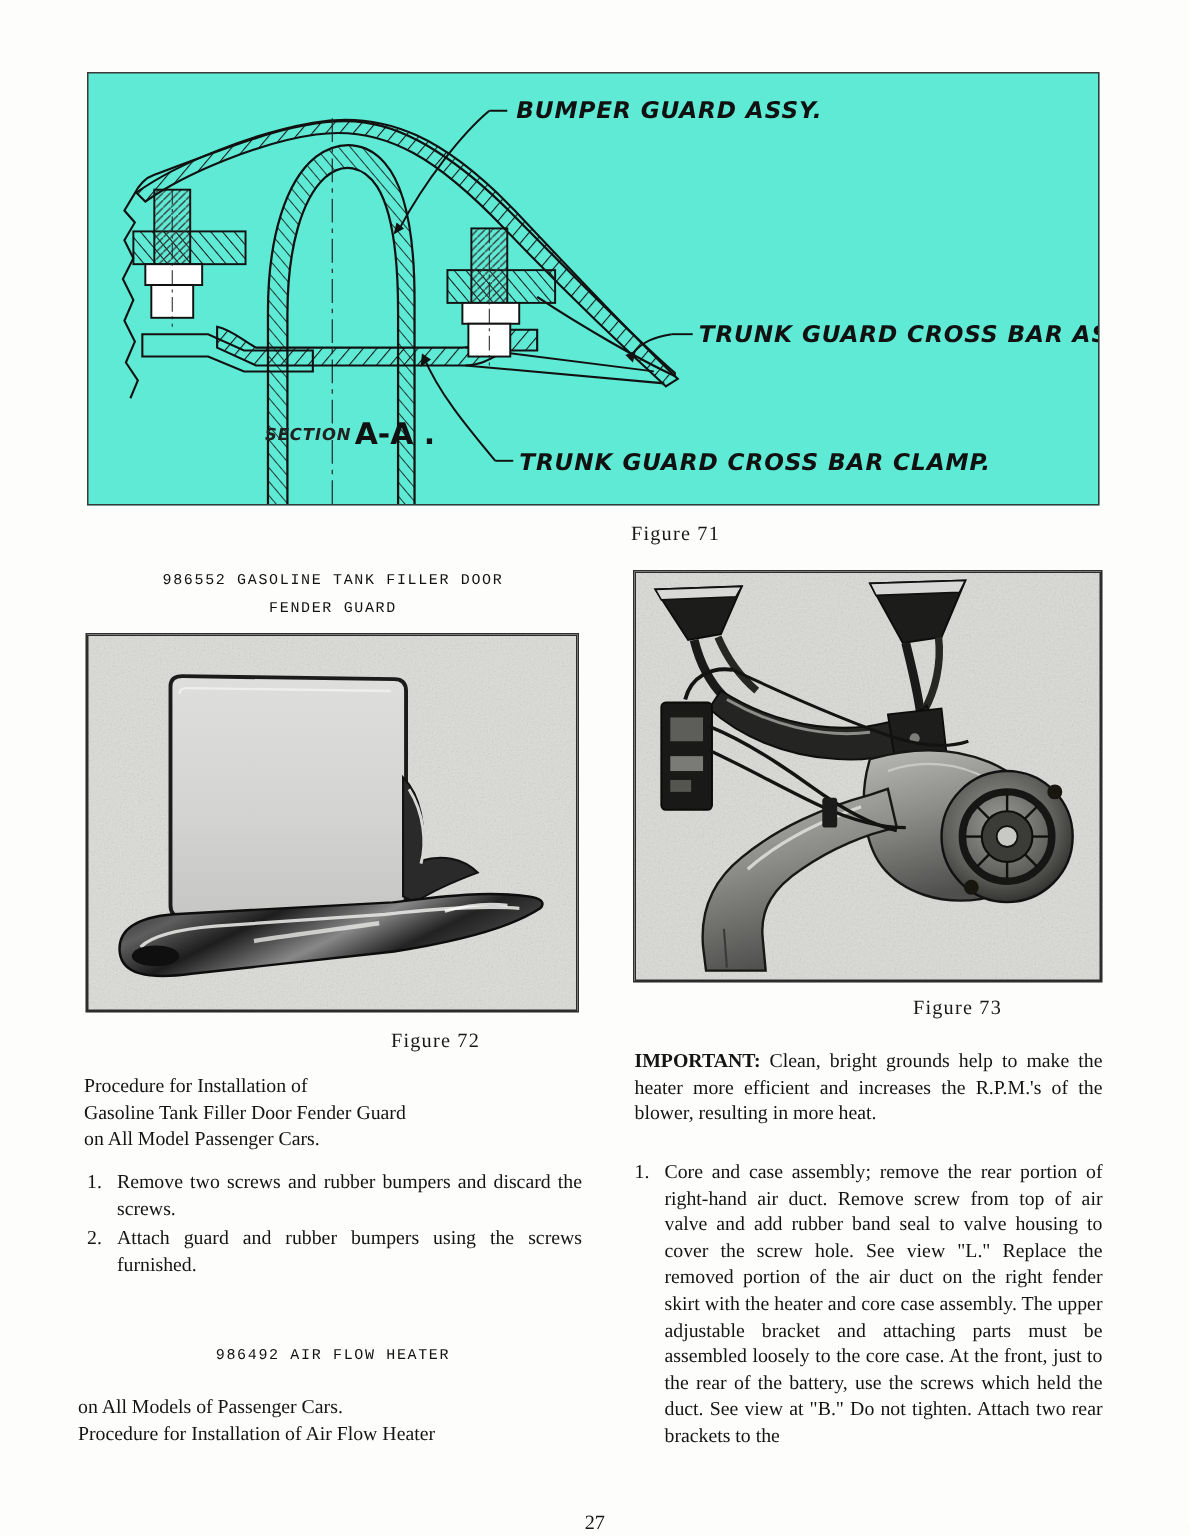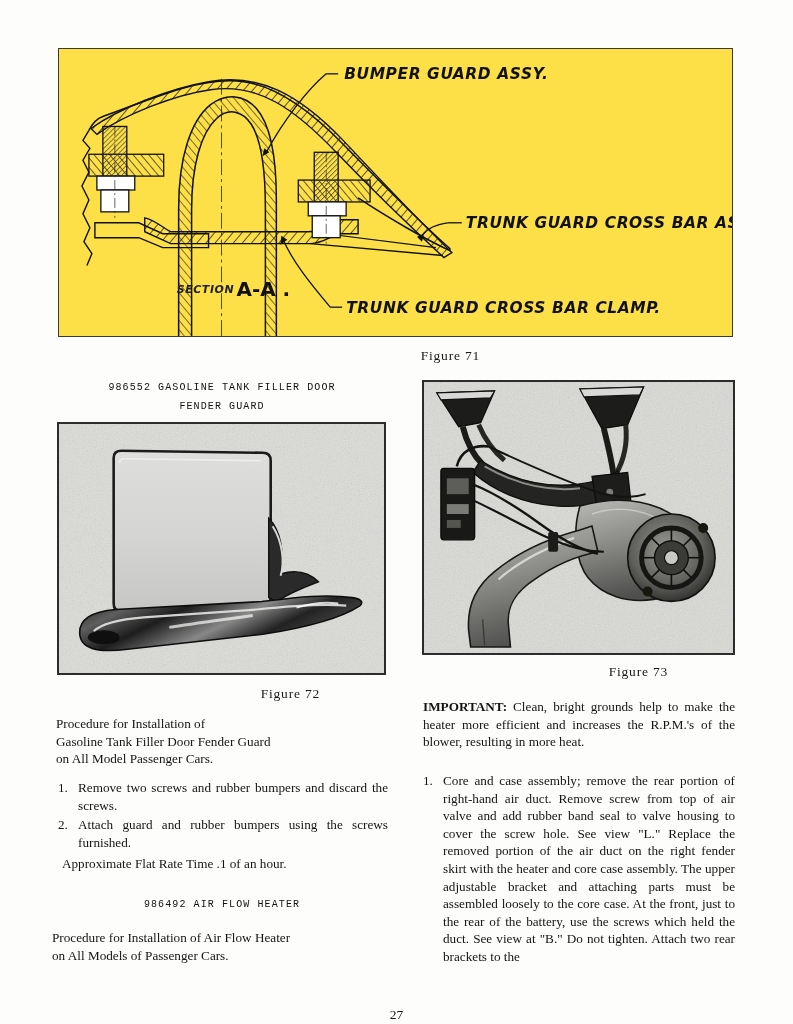--- a/index.html
+++ b/index.html
@@ -16,21 +16,21 @@
     font-family: "Liberation Serif", serif;
     color: #1a1a1a;
   }
 
   
   .fig71-box {
     position: absolute;
     left: 58px; top: 48px;
     width: 675px; height: 289px;
     border: 1.5px solid #3a3a3a;
-    background: #fde047;
+    background: #5eead4;
     box-sizing: border-box;
   }
   .fig71-box svg { display: block; width: 100%; height: 100%; }
 
   .hand {
     font-family: "DejaVu Sans", sans-serif;
     font-style: italic;
     font-weight: 600;
     letter-spacing: 0.6px;
   }
@@ -238,27 +238,26 @@
     <div class="list-row">
       <div class="list-num">1.</div>
       <div class="list-txt just">Remove two screws and rubber bumpers and discard the screws.</div>
     </div>
     <div class="list-row">
       <div class="list-num">2.</div>
       <div class="list-txt just">Attach guard and rubber bumpers using the screws furnished.</div>
     </div>
   </div>
 
-  <div class="col" style="left:62px; top:855px; width:330px;">Approximate Flat Rate Time .1 of an hour.</div>
 
   <div class="heading" style="left:56px; top:895px; width:332px;">986492 AIR FLOW HEATER</div>
 
   <div class="col center-block" style="left:52px; top:929px; width:340px;">
+    <div>on All Models of Passenger Cars.</div>
     <div>Procedure for Installation of Air Flow Heater</div>
-    <div>on All Models of Passenger Cars.</div>
   </div>
 
   <div class="photo" style="left:422px; top:380px; width:313px; height:275px;">
     <svg viewBox="0 0 313 275" preserveAspectRatio="none">
       <defs>
         <filter id="speck73" x="0" y="0" width="100%" height="100%">
           <feTurbulence type="fractalNoise" baseFrequency="0.8" numOctaves="3" seed="3"></feTurbulence>
           <feColorMatrix type="saturate" values="0"></feColorMatrix>
           <feComponentTransfer>
               <feFuncA type="linear" slope="0.6"></feFuncA>

